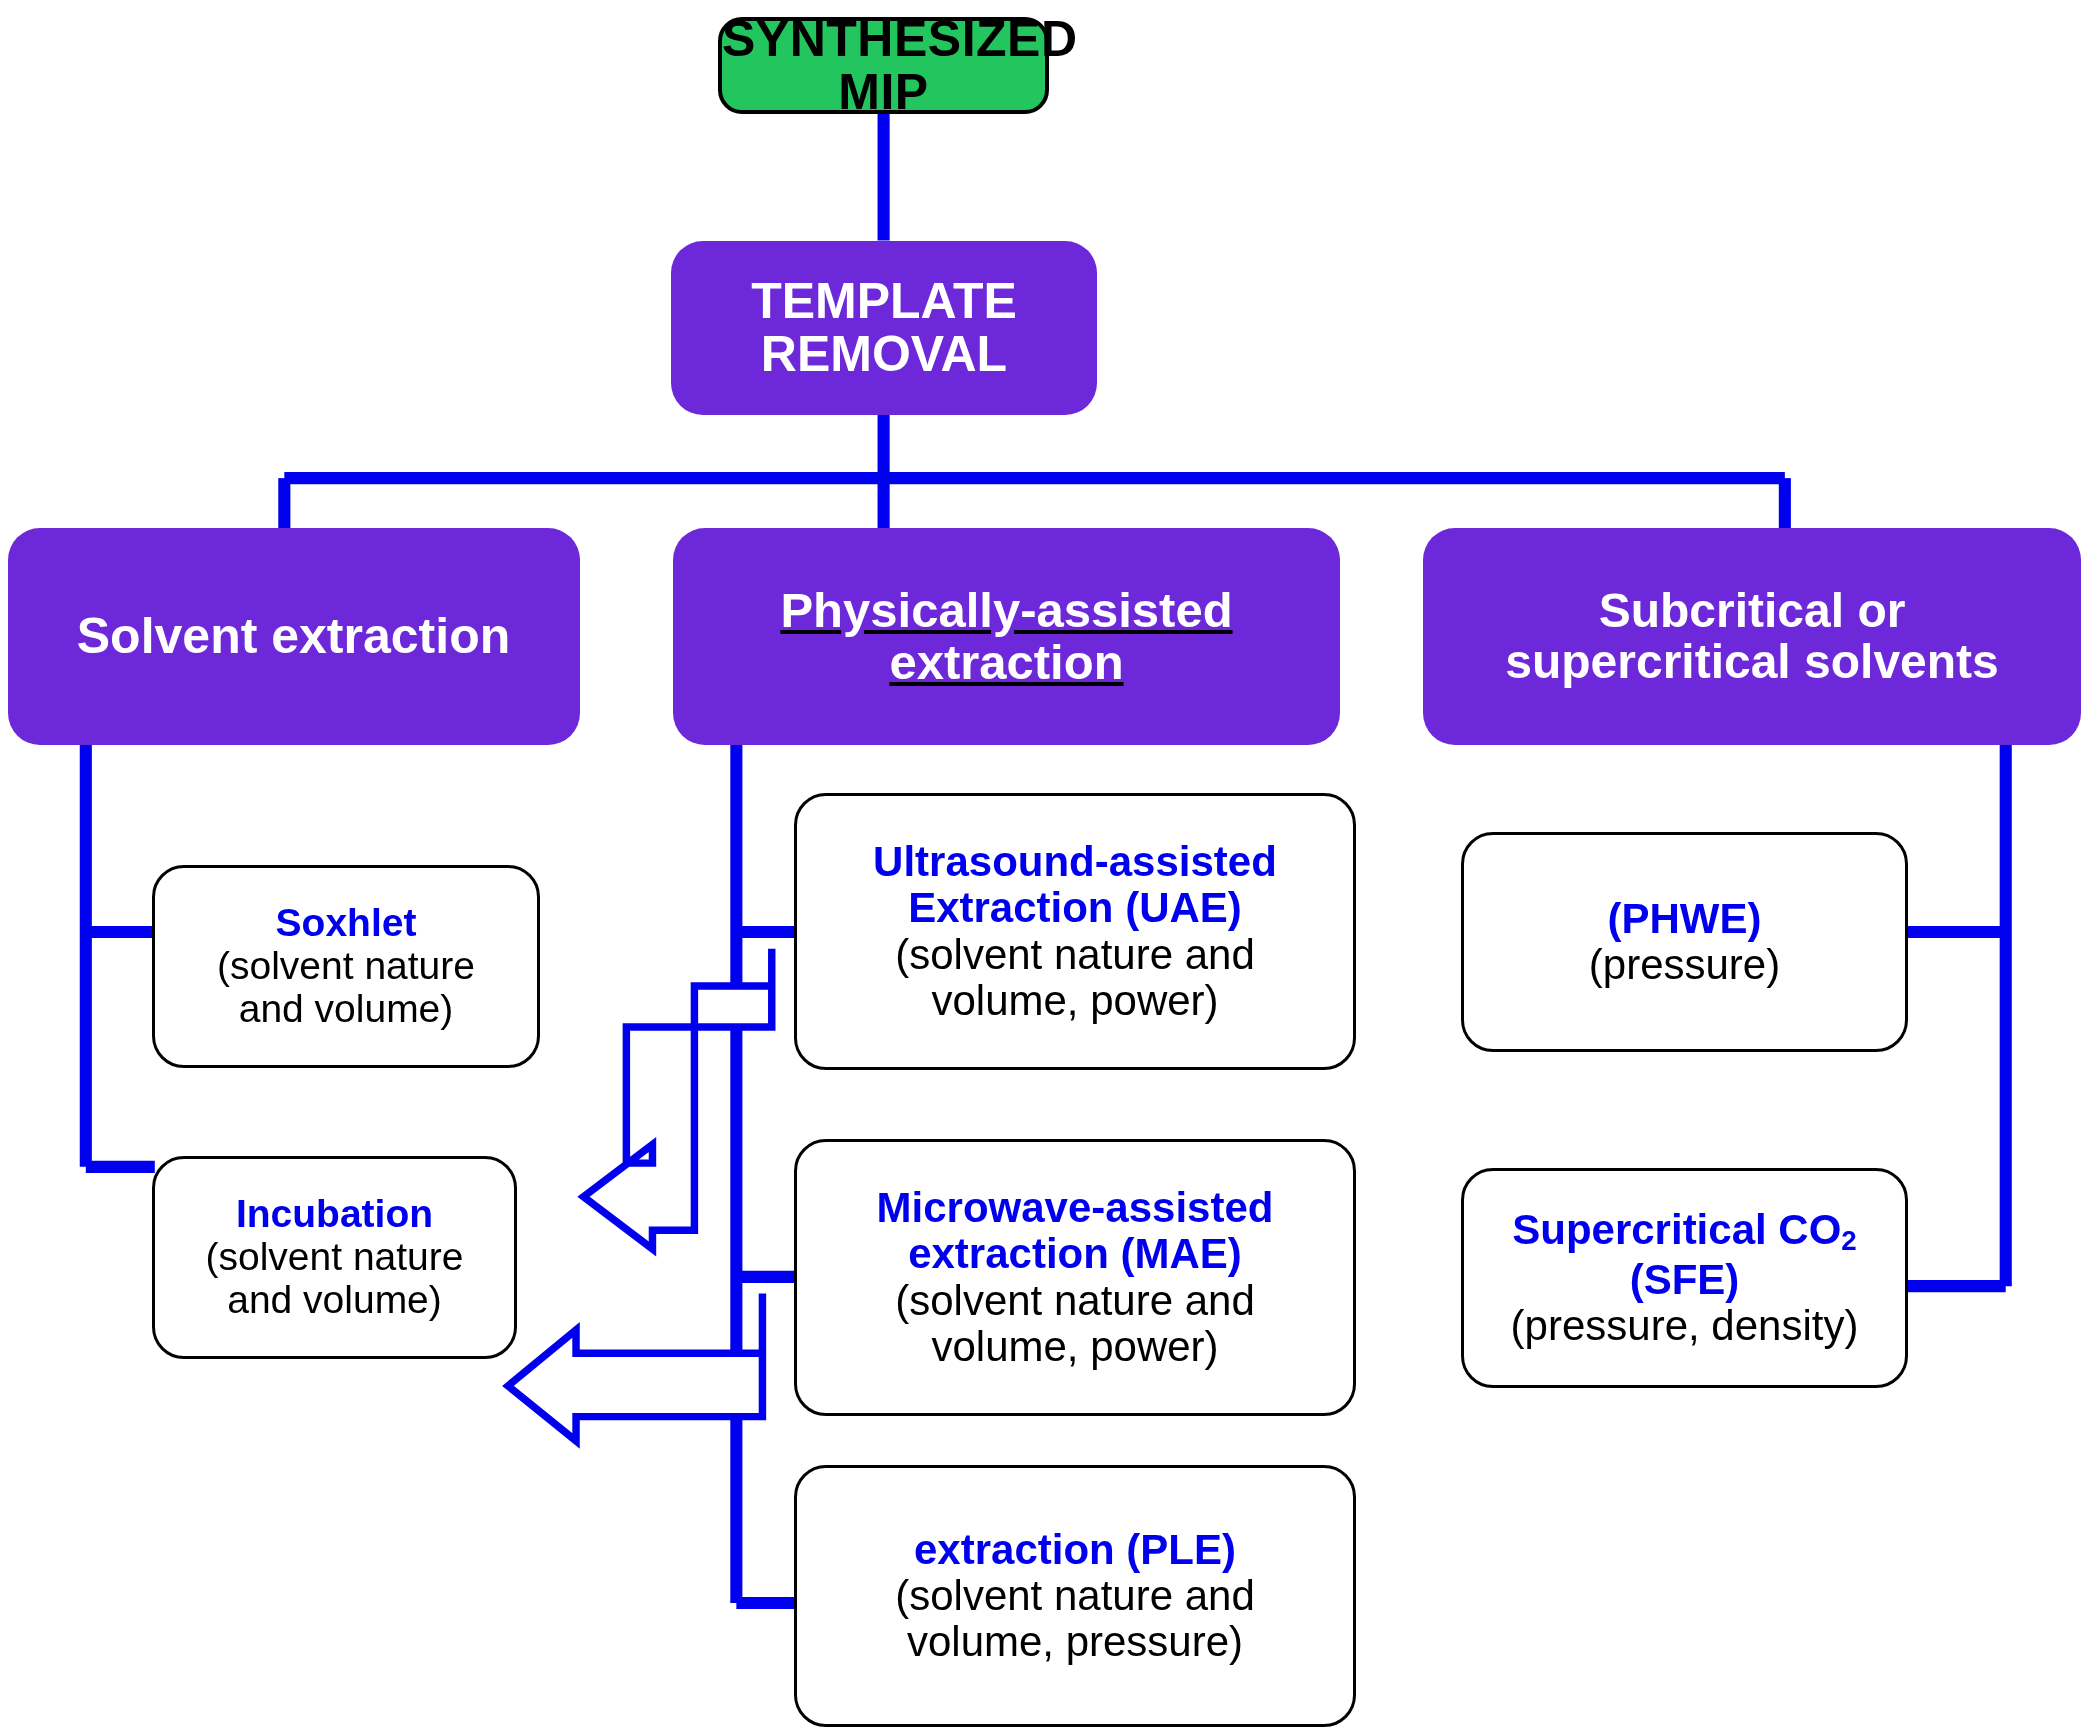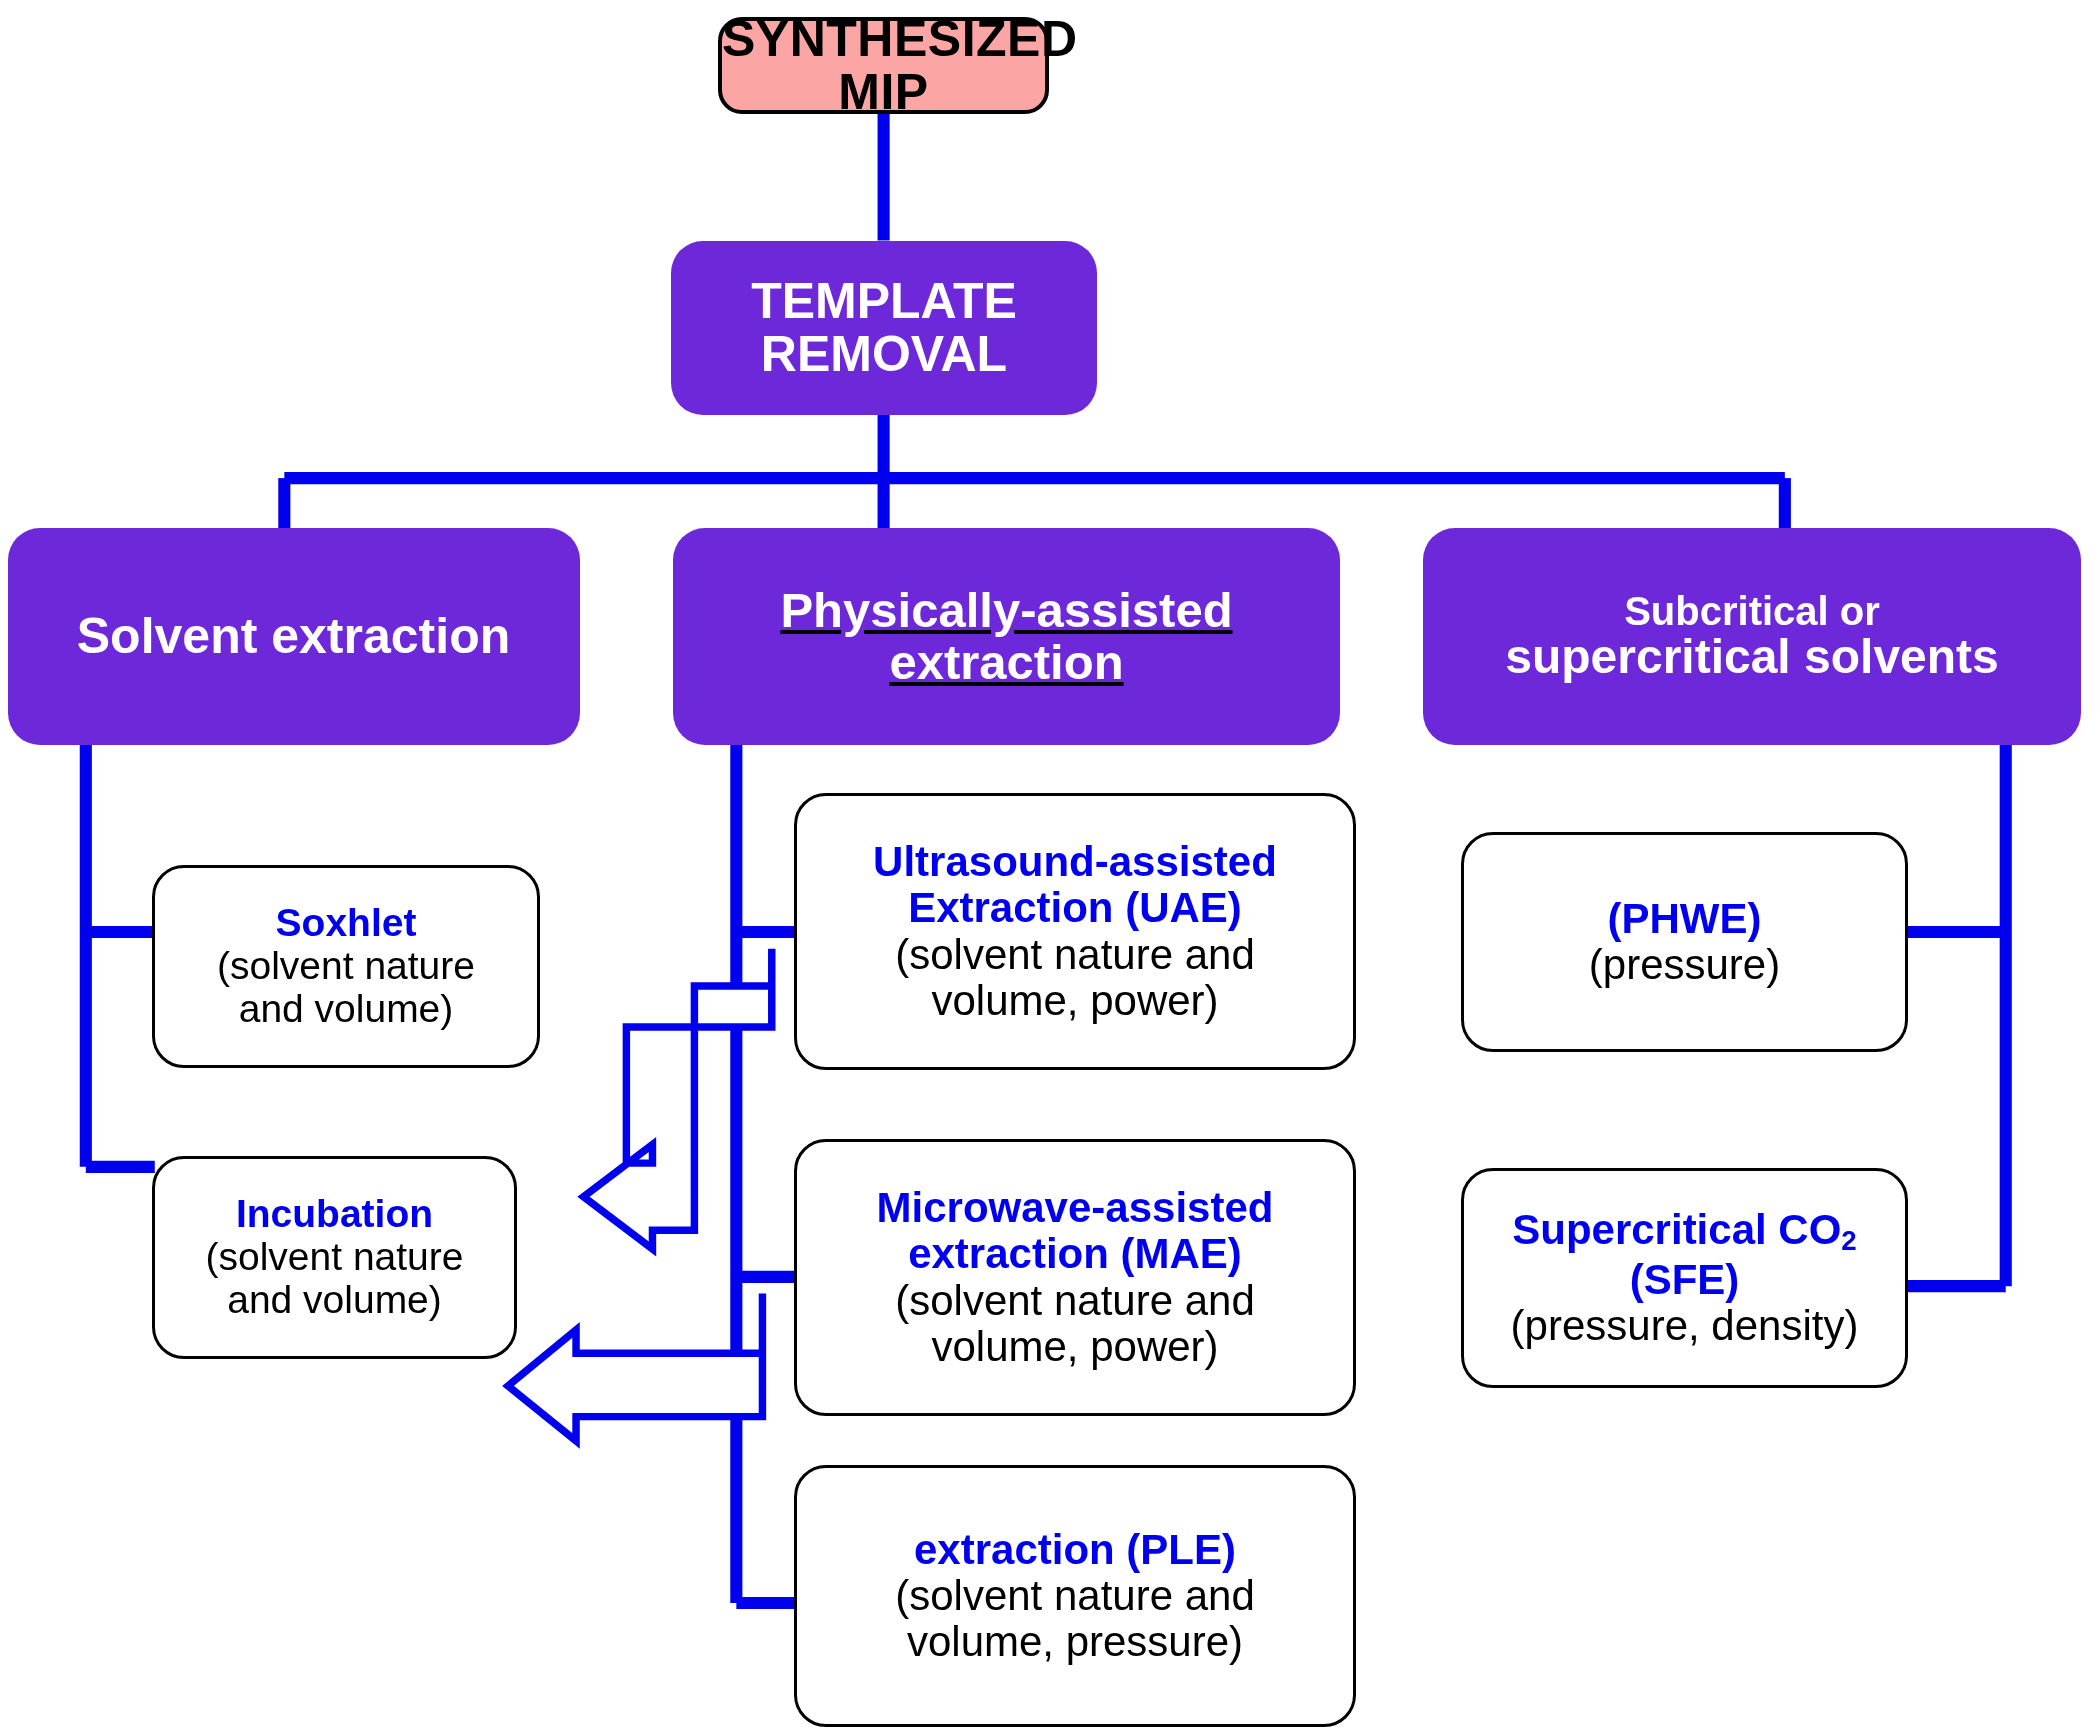--- a/index.html
+++ b/index.html
@@ -5,21 +5,21 @@
   html,body{margin:0;padding:0;background:#ffffff;}
   body{width:2099px;height:1727px;font-family:"Liberation Sans",sans-serif;}
   #stage{position:relative;width:2099px;height:1727px;overflow:hidden;background:#fff;}
 
   svg#wires{position:absolute;left:0;top:0;width:2099px;height:1727px;}
 
   .node{position:absolute;box-sizing:border-box;display:flex;flex-direction:column;
         align-items:center;justify-content:center;text-align:center;}
 
   
-  .root-box{background:#fca5a5;border:4.7px solid #000000;border-radius:24px;}
+  .root-box{background:#22c55e;border:4.7px solid #000000;border-radius:24px;}
   .root-box .ttl{font-weight:bold;color:#000000;font-size:50px;letter-spacing:0.5px;line-height:1.05;}
 
   
   .blue-box{background:#6d28d9;border-radius:32px;}
   .blue-box .ttl{font-weight:bold;color:#ffffff;line-height:1.06;}
 
   
   .leaf-box{background:#ffffff;border:3.7px solid #000000;border-radius:32px;}
   .leaf-box .ttl{font-weight:bold;color:#0000ee;line-height:1.1;}
   .leaf-box .sub{font-weight:normal;color:#000000;line-height:1.1;}
@@ -93,21 +93,21 @@
   <div class="node blue-box" style="left:7.5px;top:528px;width:572px;height:217px;">
     <span class="ttl" style="font-size:50px;">Solvent extraction</span>
   </div>
 
   <div class="node blue-box" style="left:673px;top:528px;width:667px;height:217px;text-decoration:underline;">
     <span class="ttl" style="font-size:49px;">Physically-assisted</span>
     <span class="ttl" style="font-size:49px;">extraction</span>
   </div>
 
   <div class="node blue-box" style="left:1423px;top:528px;width:658px;height:217px;">
-    <span class="ttl" style="font-size:40px;">Subcritical or</span>
+    <span class="ttl" style="font-size:48px;">Subcritical or</span>
     <span class="ttl" style="font-size:48px;">supercritical  solvents</span>
   </div>
 
   <div class="node leaf-box" style="left:152px;top:865px;width:388px;height:203px;justify-content:center;">
     <span class="ttl" style="font-size:39px;">Soxhlet</span>
     <span class="sub" style="font-size:39px;">(solvent nature</span>
     <span class="sub" style="font-size:39px;">and volume)</span>
   </div>
 
   <div class="node leaf-box" style="left:152px;top:1156px;width:365px;height:203px;">

